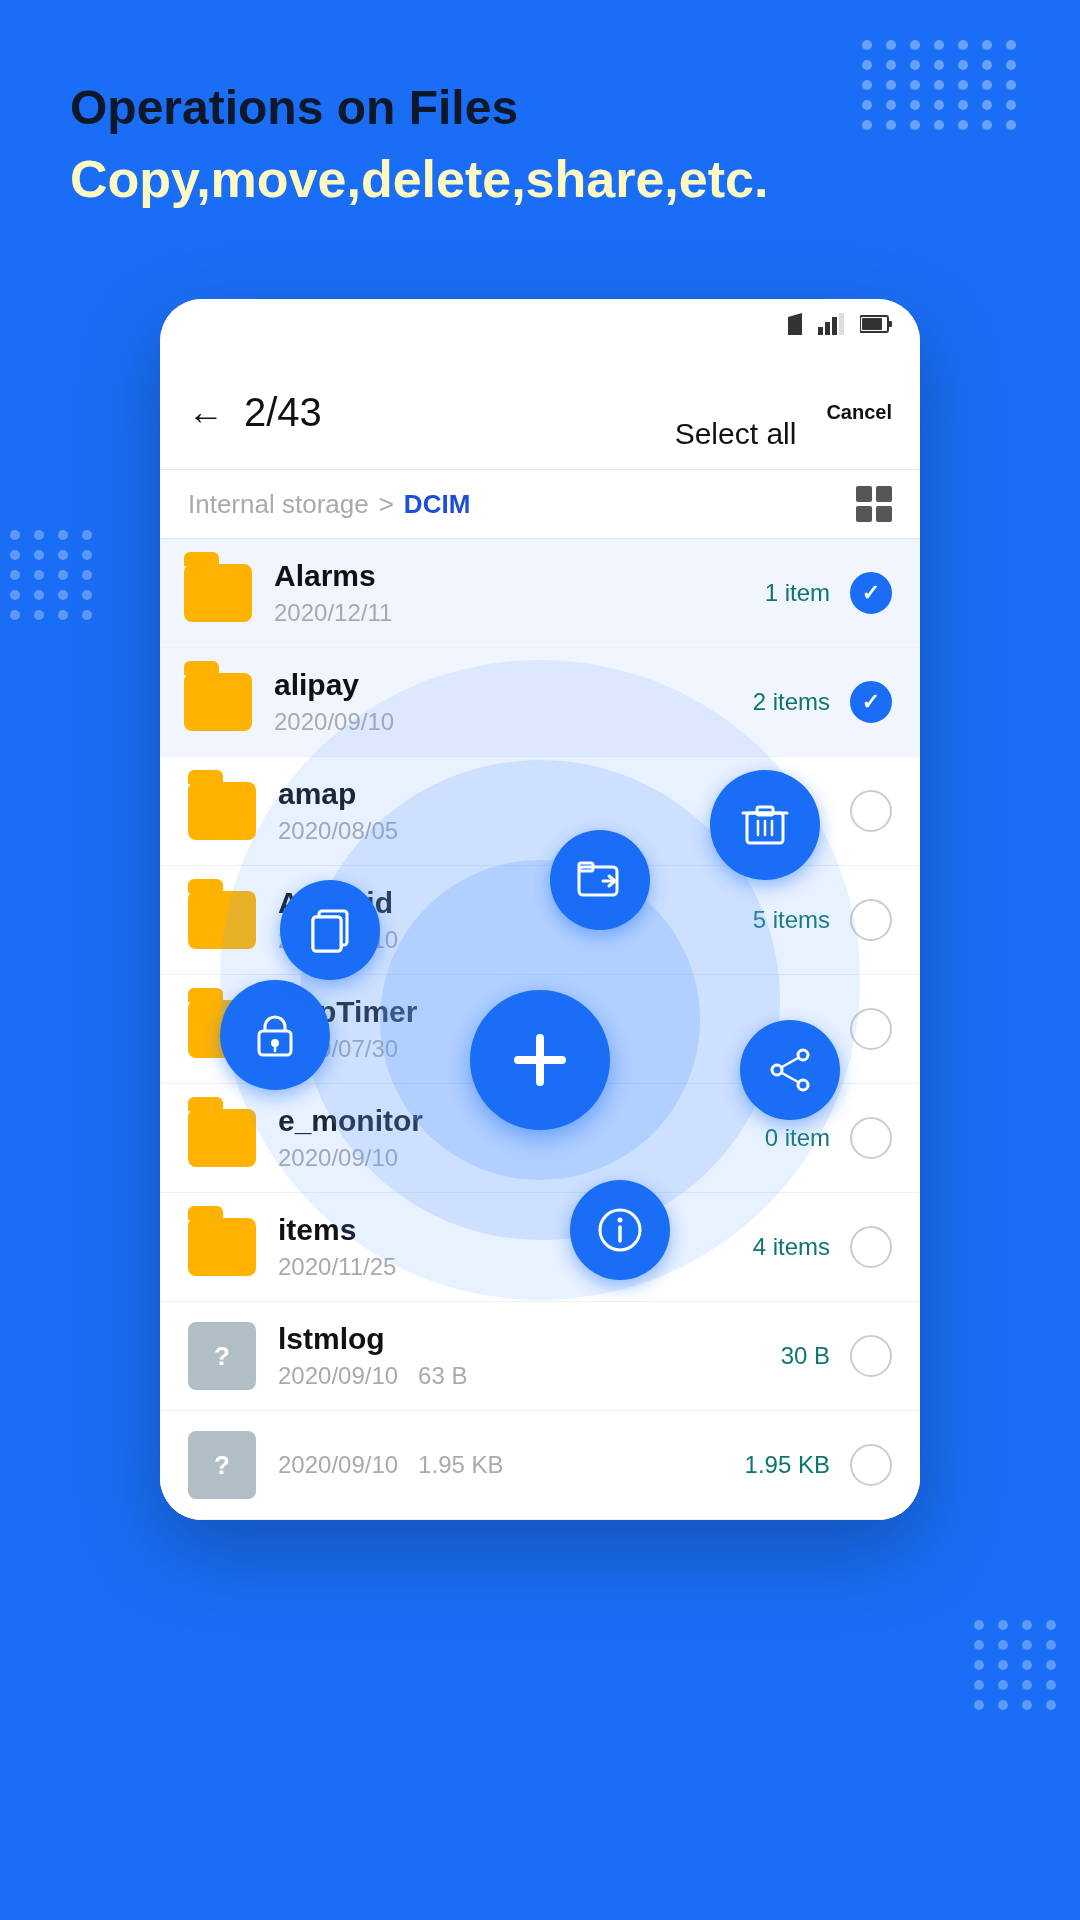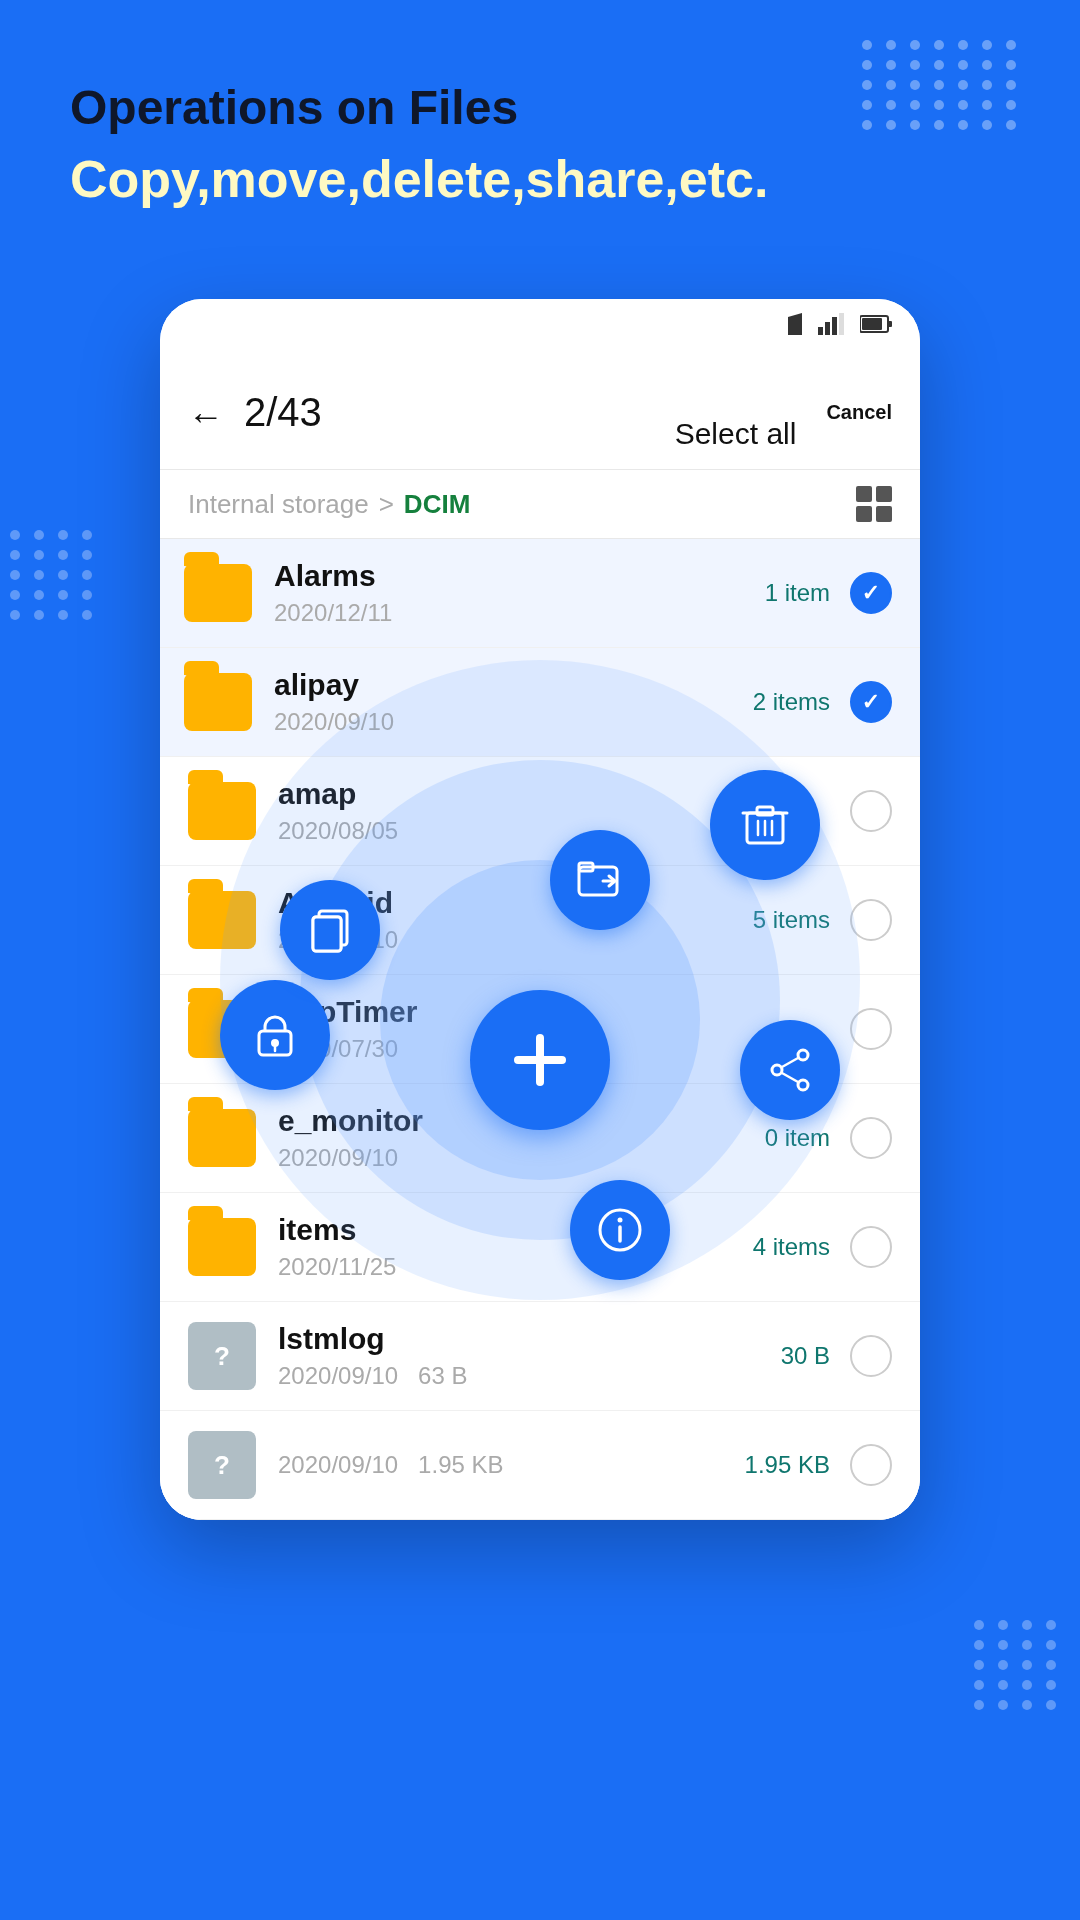--- a/index.html
+++ b/index.html
@@ -165,21 +165,21 @@
     }
 
     .breadcrumb-separator {
       font-size: 26px;
       color: #aaa;
       margin: 0 10px;
     }
 
     .breadcrumb-current {
       font-size: 26px;
-      color: #15803d;
+      color: #1d4ed8;
       font-weight: 600;
       flex: 1;
     }
 
     .grid-icon {
       width: 36px;
       height: 36px;
       display: grid;
       grid-template-columns: repeat(2, 1fr);
       gap: 4px;

